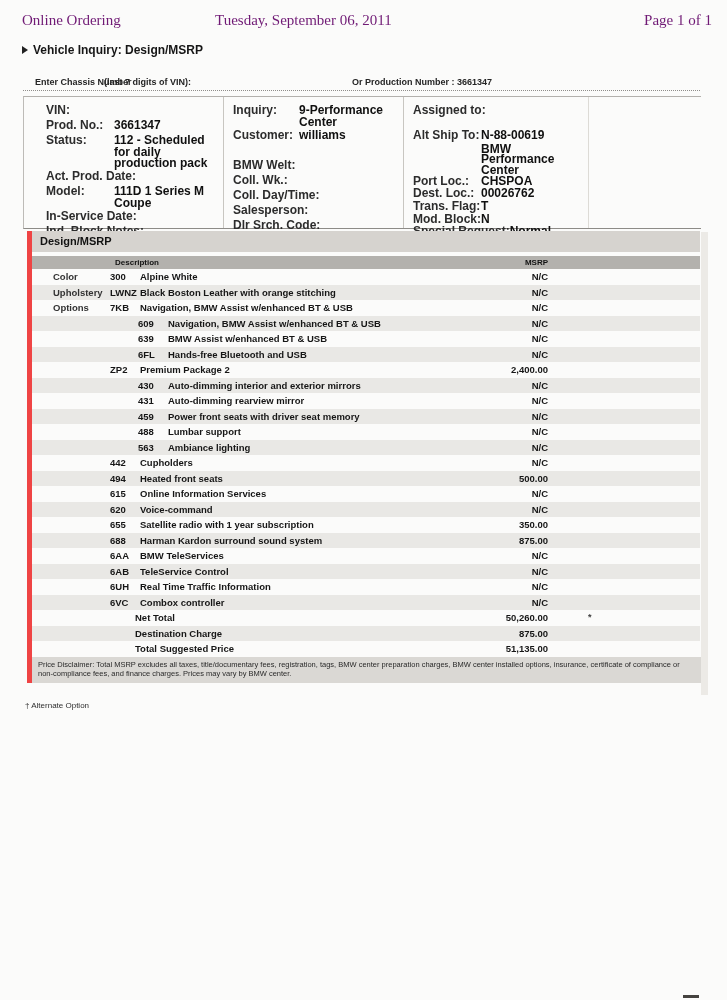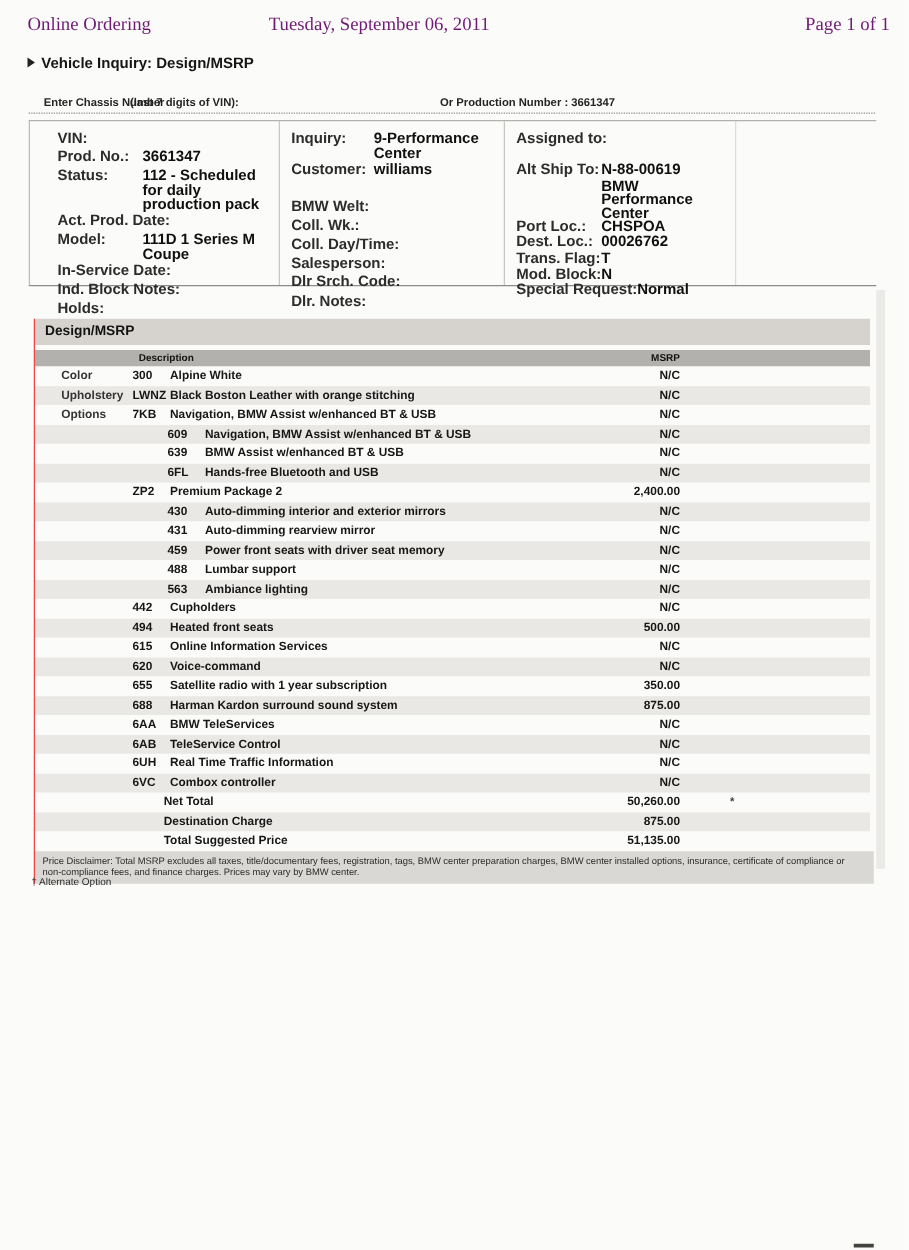--- a/index.html
+++ b/index.html
@@ -40,21 +40,21 @@
   .col-right .irow{min-height:12.2px;margin-bottom:0.5px;}
   .ilabel{flex:0 0 68px;font-weight:bold;color:#2c2c2c;white-space:nowrap;}
   .col-mid .ilabel{flex-basis:66px;}
   .col-right .ilabel{flex-basis:68px;}
   .ivalue{font-weight:bold;color:#101010;}
   .gap-mid{margin-top:17px;}
   .gap-right{margin-top:13px;}
   .v2{display:block;width:102px;margin-top:2px;line-height:10.5px;}
 
   
-  .section{position:absolute;left:27px;top:231px;width:668px;border-left:1px solid #ef4444;margin-top:24px;}
+  .section{position:absolute;left:27px;top:231px;width:668px;border-left:5px solid #ef4444;}
   .design-bar{height:21px;background:#d6d3cf;line-height:21px;padding-left:8px;
               font-size:11px;font-weight:bold;color:#121212;}
   .bar-gap{height:4px;}
   .colhead{position:relative;height:13px;background:#b3b1ad;font-size:8px;font-weight:bold;color:#121212;}
   .colhead .h-desc{position:absolute;left:83px;top:2px;}
   .colhead .h-msrp{position:absolute;left:353px;width:163px;top:2px;text-align:right;}
   .trow{position:relative;height:15.5px;line-height:15.5px;font-size:9.5px;font-weight:bold;color:#161616;}
   .trow.shade{background:#e9e8e5;}
   .trow span{position:absolute;top:0;white-space:nowrap;}
   .cat{left:21px;color:#333;}

